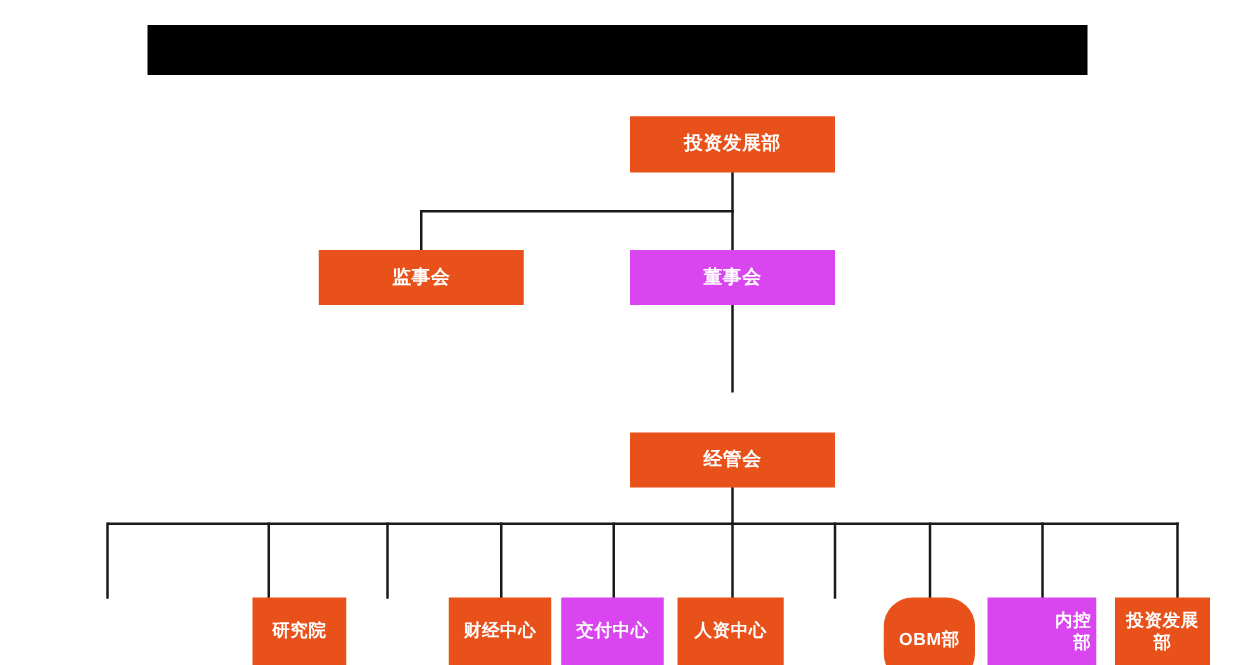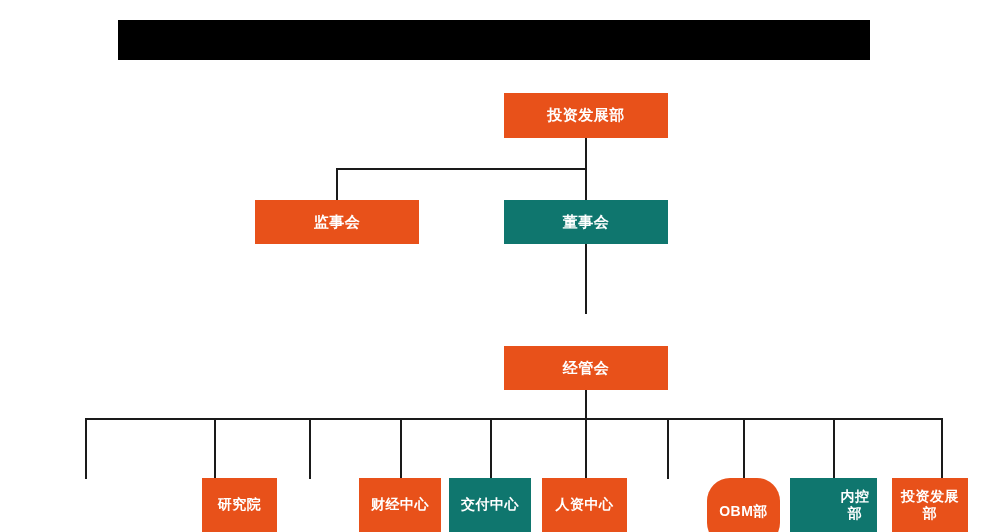--- a/index.html
+++ b/index.html
@@ -32,21 +32,21 @@
     align-items: center;
     justify-content: center;
     text-align: center;
     color: #ffffff;
     font-weight: bold;
     line-height: 1.25;
     letter-spacing: 0.5px;
     padding: 2px 4px;
   }
   .node.dark  { background: #E8511A; }
-  .node.light { background: #0f766e; }
+  .node.light { background: #d946ef; text-align: right; }
   .node .label { display: block; white-space: pre-line; }
   .node.lvl1, .node.lvl2, .node.lvl3 { font-size: 15px; }
   .node.leaf { font-size: 14px; }
   .node.leaf.small { font-size: 11.5px; letter-spacing: 0px; line-height: 1.4; }
   
   .conn {
     position: absolute;
     background: #1a1a1a;
   }
   .conn.v { width: 2px; }

